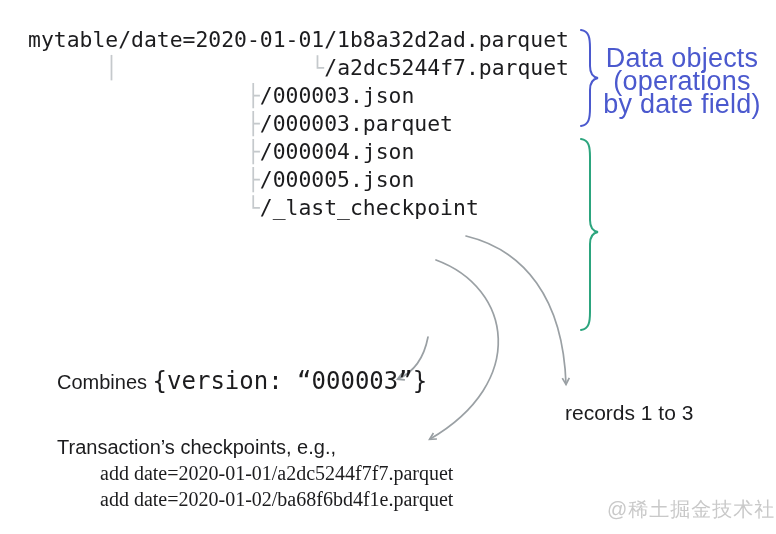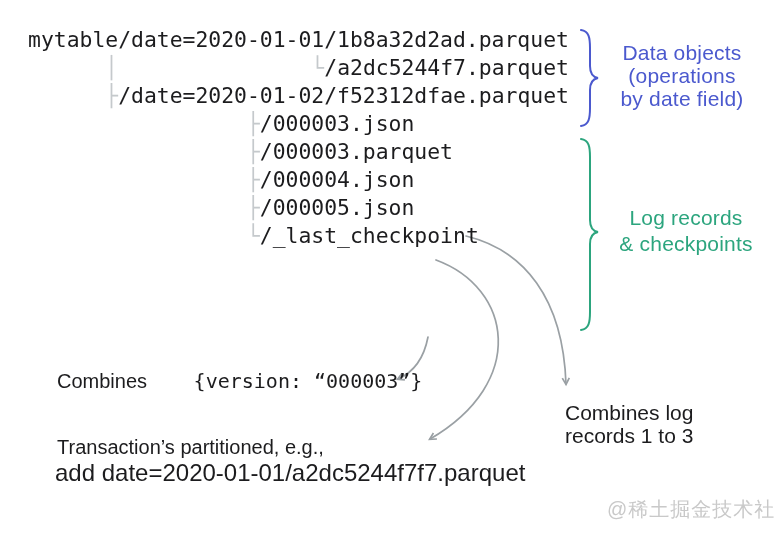--- a/index.html
+++ b/index.html
@@ -28,38 +28,38 @@
     position:absolute;left:28px;top:26px;
     font-family:"DejaVu Sans Mono", monospace;
     font-size:21.4px;line-height:28px;
     color:var(--text-dark);
   }
   .tree-row{white-space:pre;height:28px;}
   .tree-row .tc{color:var(--tree-line-gray);}
 
   .side-label{position:absolute;text-align:center;letter-spacing:0.2px;}
   .label-blue{
-    left:596px;top:41px;width:172px;
+    left:596px;top:47px;width:172px;
     color:var(--accent-blue);
-    font-size:21px;line-height:23px;
+    font-size:27px;line-height:23px;
   }
   .label-green{
     left:596px;top:205px;width:180px;
     color:var(--accent-green);
     font-size:21px;line-height:26px;
   }
 
   .contains-note{position:absolute;left:57px;top:368px;font-size:20px;line-height:26px;white-space:pre;}
-  .contains-note .mono{font-family:"DejaVu Sans Mono", monospace;font-size:20px;margin-left:41px;}
+  .contains-note .mono{font-family:"DejaVu Sans Mono", monospace;font-size:24px;}
 
   .transaction-note{position:absolute;left:55px;top:434px;}
   .transaction-title{font-size:20px;line-height:26px;padding-left:2px;white-space:pre;}
   .transaction-op{
-    font-family:Liberation Sans, sans-serif;
-    font-size:24px;line-height:26px;white-space:pre;
+    font-family:Liberation Serif, serif;
+    font-size:20px;line-height:26px;white-space:pre;margin-left:45px;
   }
 
   .combines-note{position:absolute;left:565px;top:401px;font-size:21px;line-height:23px;}
 
   .watermark{
     position:absolute;left:607px;top:496px;
     font-size:20px;color:var(--watermark-gray);letter-spacing:1px;white-space:nowrap;
   }
 </style>
 </head>
@@ -81,46 +81,41 @@
     <path class="arrow" marker-end="url(#ah)" d="M466,236 C524,250 563,298 566,384"></path>
 
     <path class="arrow" marker-end="url(#ah)" d="M436,260 C512,288 528,382 430,439"></path>
 
     <path class="arrow" marker-end="url(#ah)" d="M428,337 C424,358 414,372 398,379"></path>
   </svg>
 
   <div class="file-tree">
     <div class="tree-row">mytable/date=2020-01-01/1b8a32d2ad.parquet</div>
     <div class="tree-row">      <span class="tc">│</span>               <span class="tc">└</span>/a2dc5244f7.parquet</div>
-    <div class="tree-row">      <span class="tc">├</span>/date=2020-01-02/f52312dfae.parquet</div>
     <div class="tree-row">                 <span class="tc">├</span>/000003.json</div>
     <div class="tree-row">                 <span class="tc">├</span>/000003.parquet</div>
     <div class="tree-row">                 <span class="tc">├</span>/000004.json</div>
     <div class="tree-row">                 <span class="tc">├</span>/000005.json</div>
     <div class="tree-row">                 <span class="tc">└</span>/_last_checkpoint</div>
   </div>
 
   <div class="side-label label-blue">
     <div>Data objects</div>
     <div>(operations</div>
     <div>by date field)</div>
   </div>
 
-  <div class="side-label label-green">
-    <div>Log records</div>
-    <div>&amp; checkpoints</div>
-  </div>
 
   <div class="contains-note"><span class="sans">Combines </span><span class="mono">{version: “000003”}</span></div>
 
   <div class="transaction-note">
-    <div class="transaction-title">Transaction’s partitioned, e.g.,</div>
+    <div class="transaction-title">Transaction’s checkpoints, e.g.,</div>
     <div class="transaction-op">add date=2020-01-01/a2dc5244f7f7.parquet</div>
+    <div class="transaction-op">add date=2020-01-02/ba68f6bd4f1e.parquet</div>
   </div>
 
   <div class="combines-note">
-    <div>Combines log</div>
     <div>records 1 to 3</div>
   </div>
 
   <div class="watermark">@稀土掘金技术社区</div>
 
 </div>
 
 </body></html>

